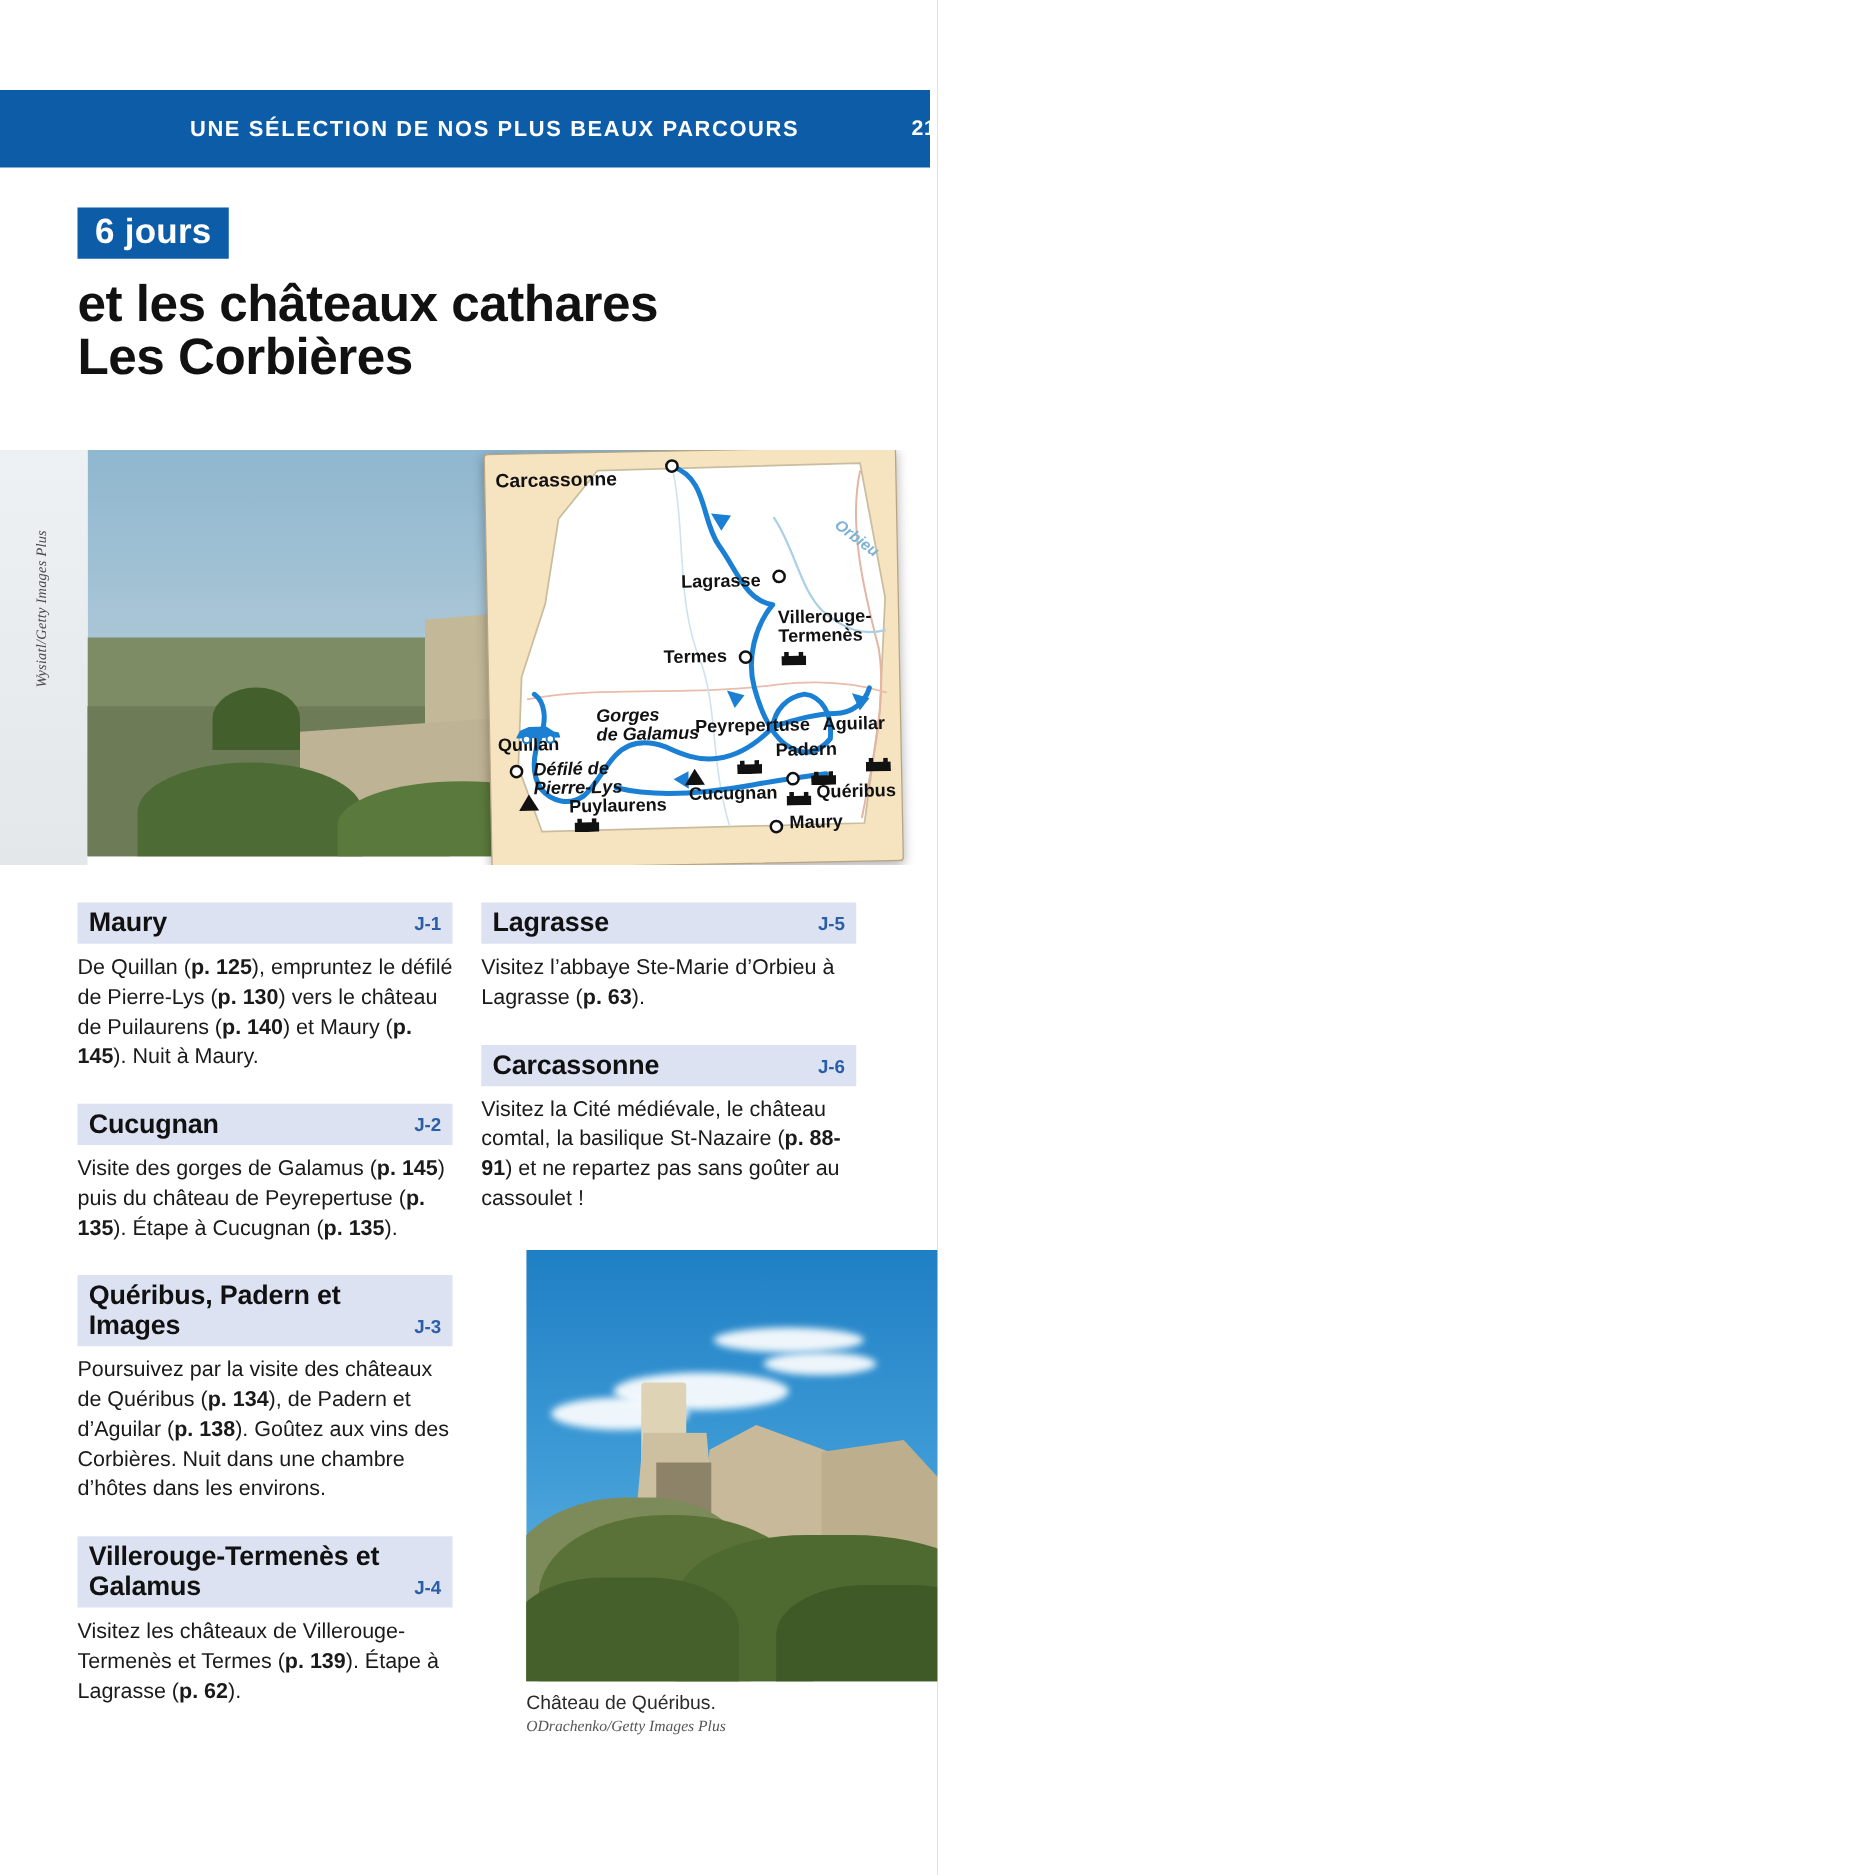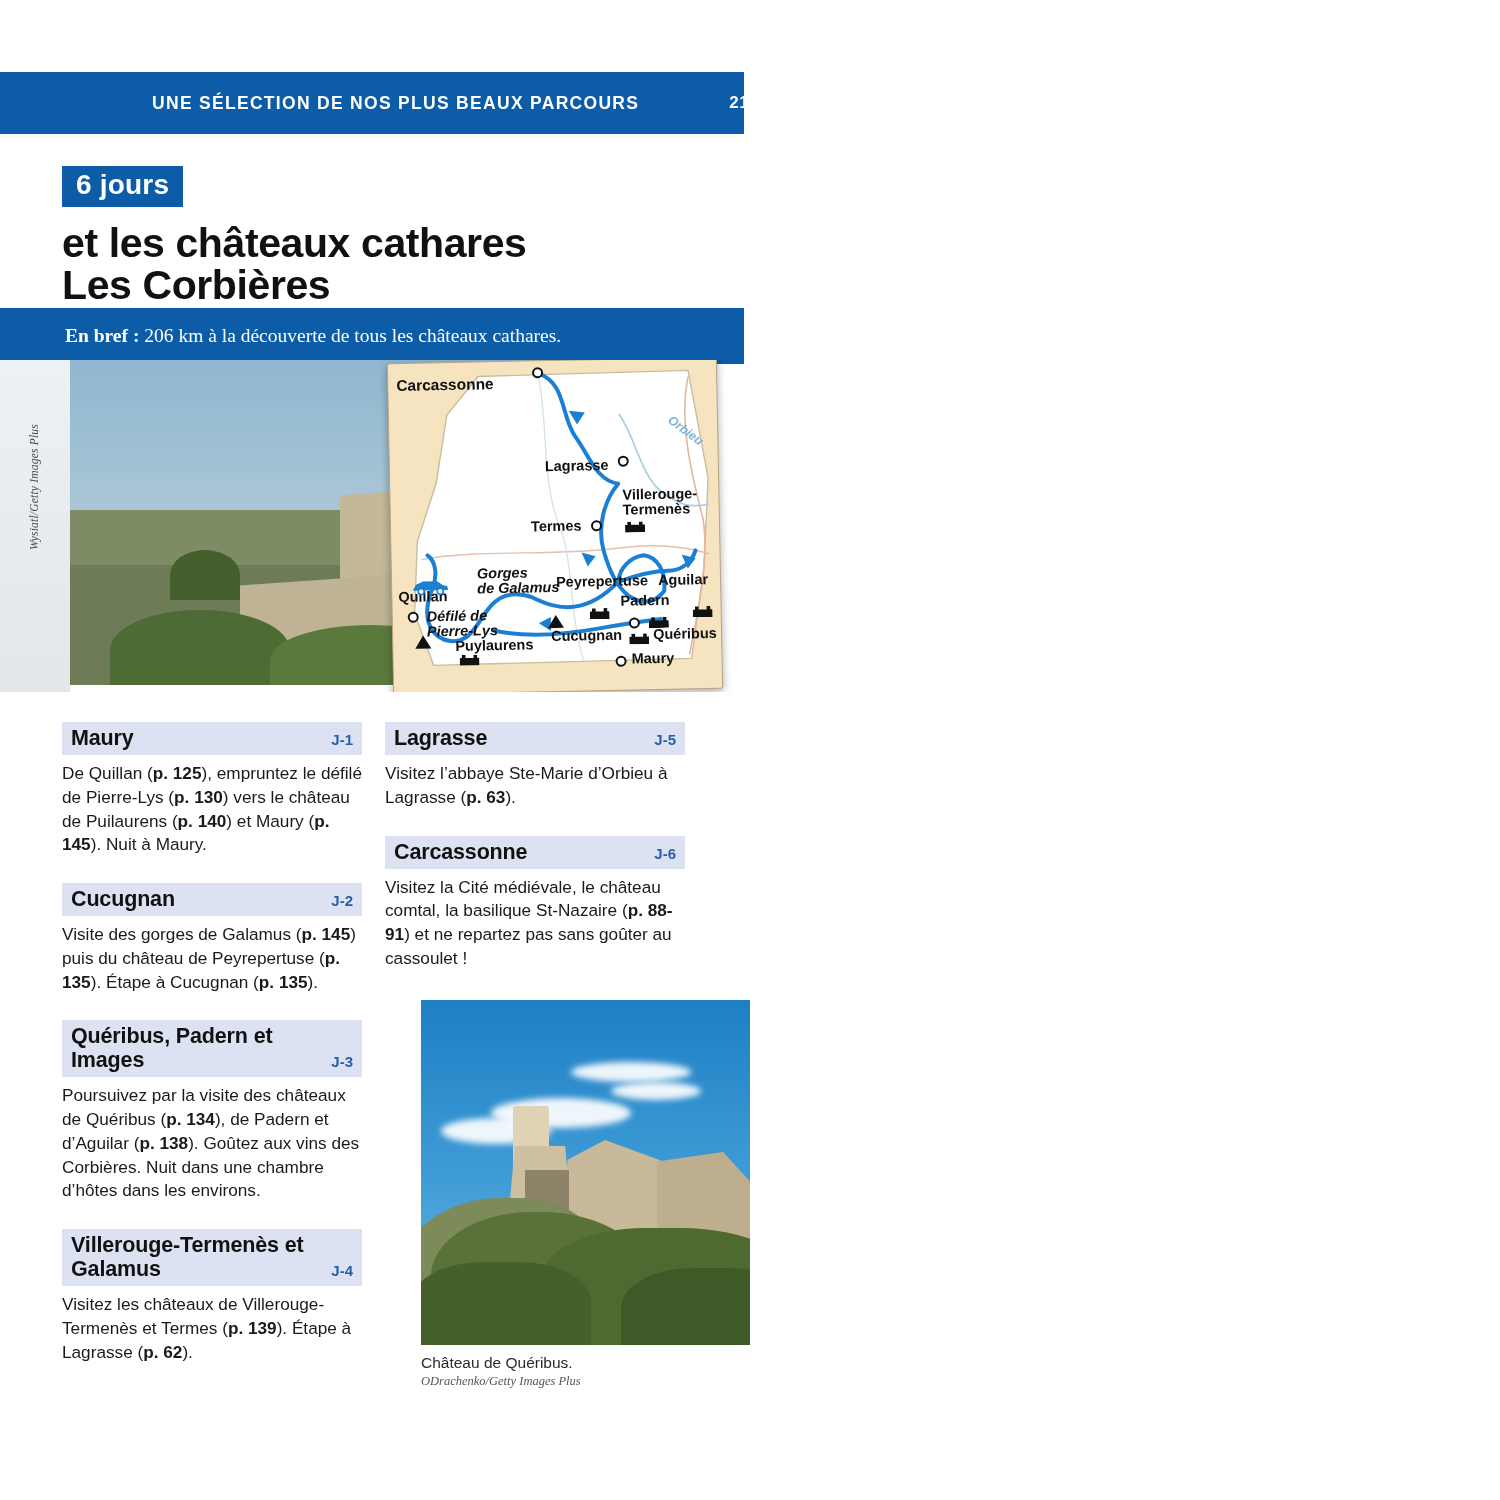--- a/index.html
+++ b/index.html
@@ -110,25 +110,20 @@
     </div>
 
     <div class="titleblock tb-left">
       <div class="daysbadge">6 jours</div>
       <div class="maintitle">
         <span class="ln">et les châteaux cathares</span>
         <span class="ln">Les Corbières</span>
       </div>
     </div>
 
-    <div class="brefband bref-left">
-      <div class="bref-text">
-        <b>En bref :</b><span> 206 km à la découverte de tous les châteaux cathares.</span>
-      </div>
-    </div>
 
     <div class="herostrip hs-left">
 
       <div class="photo" style="left:0;top:0;width:70px;height:332px;
            background:linear-gradient(#eef1f3,#e3e7ea);"></div>
       <div class="vcredit" style="left:28px; top:10px; height:180px;">Wysiatl/Getty Images Plus</div>
 
       <div class="photo" style="left:70px;top:0;width:600px;height:325px;">
         <div class="sky sky-hazy"></div>
         <div class="ridge" style="left:0;top:150px;width:360px;height:180px;background:#7e8c66;"></div>

